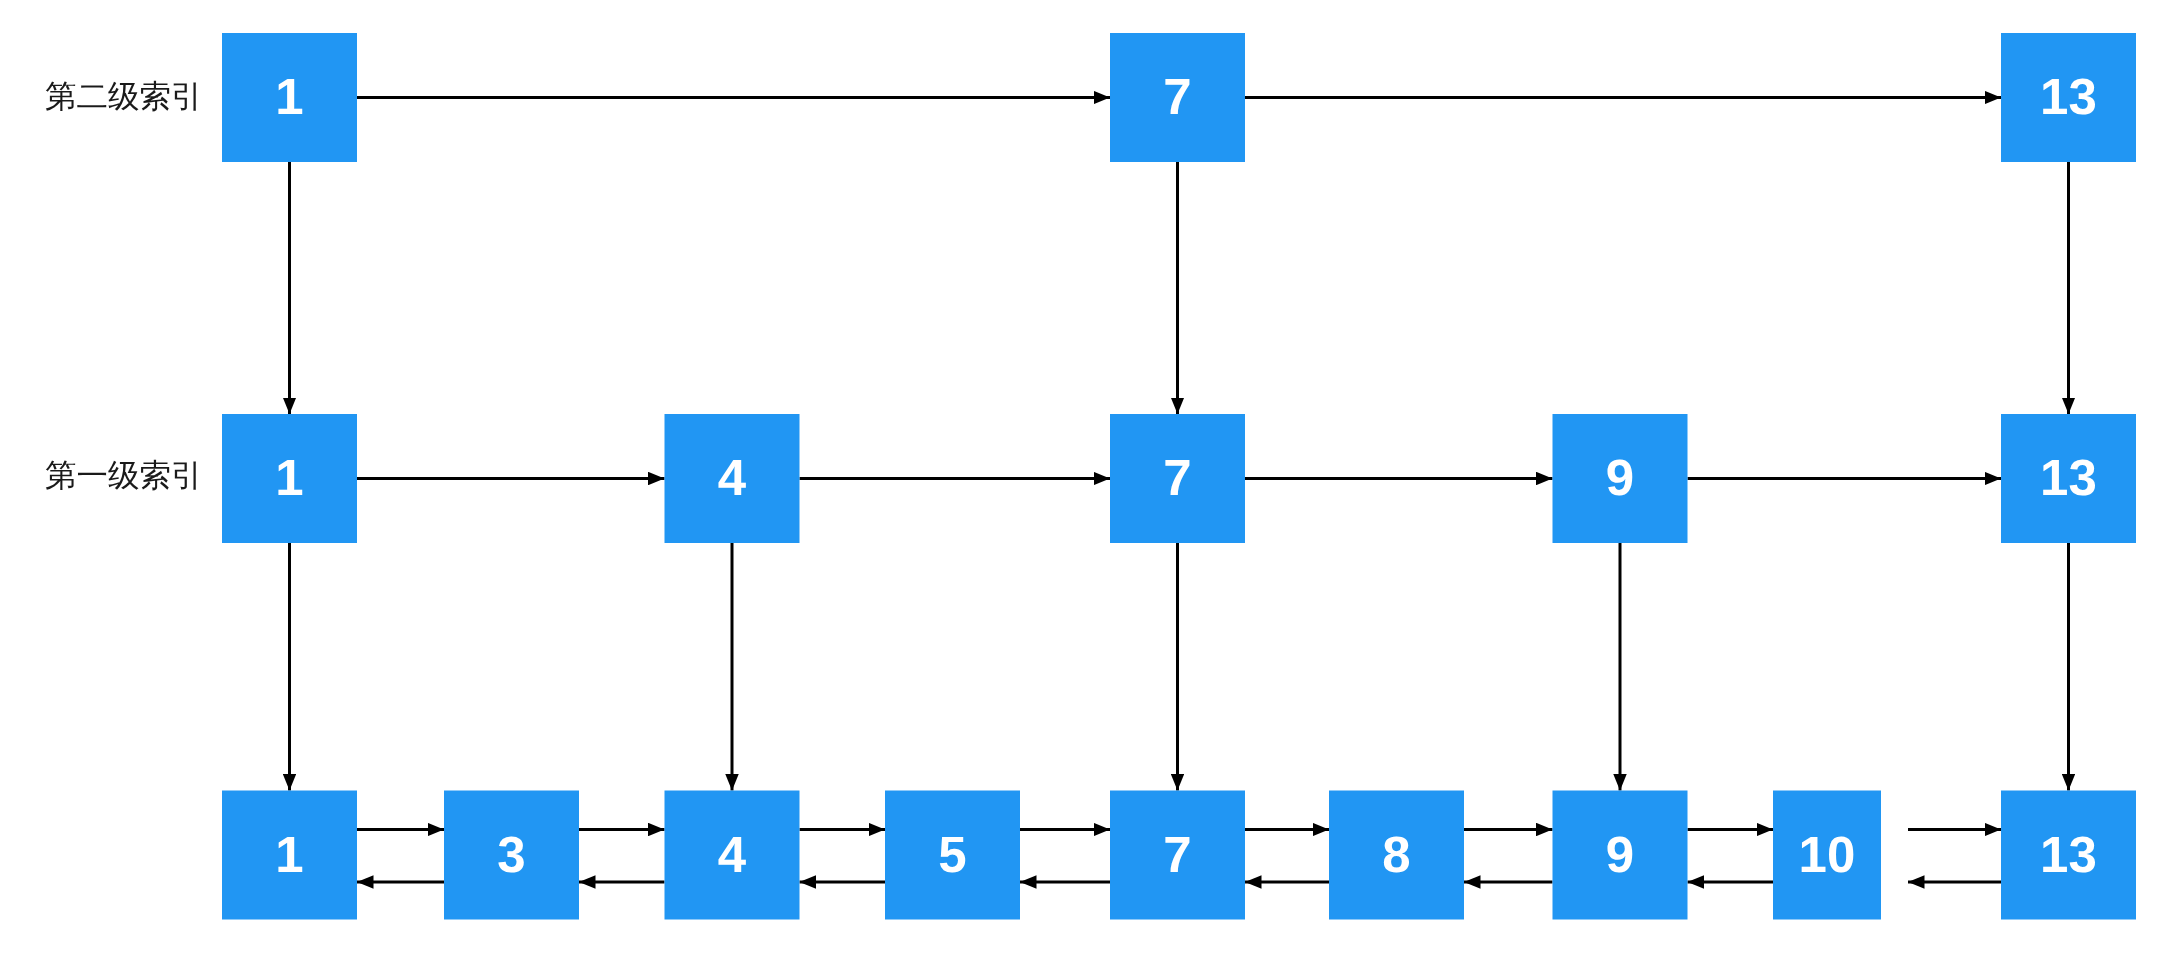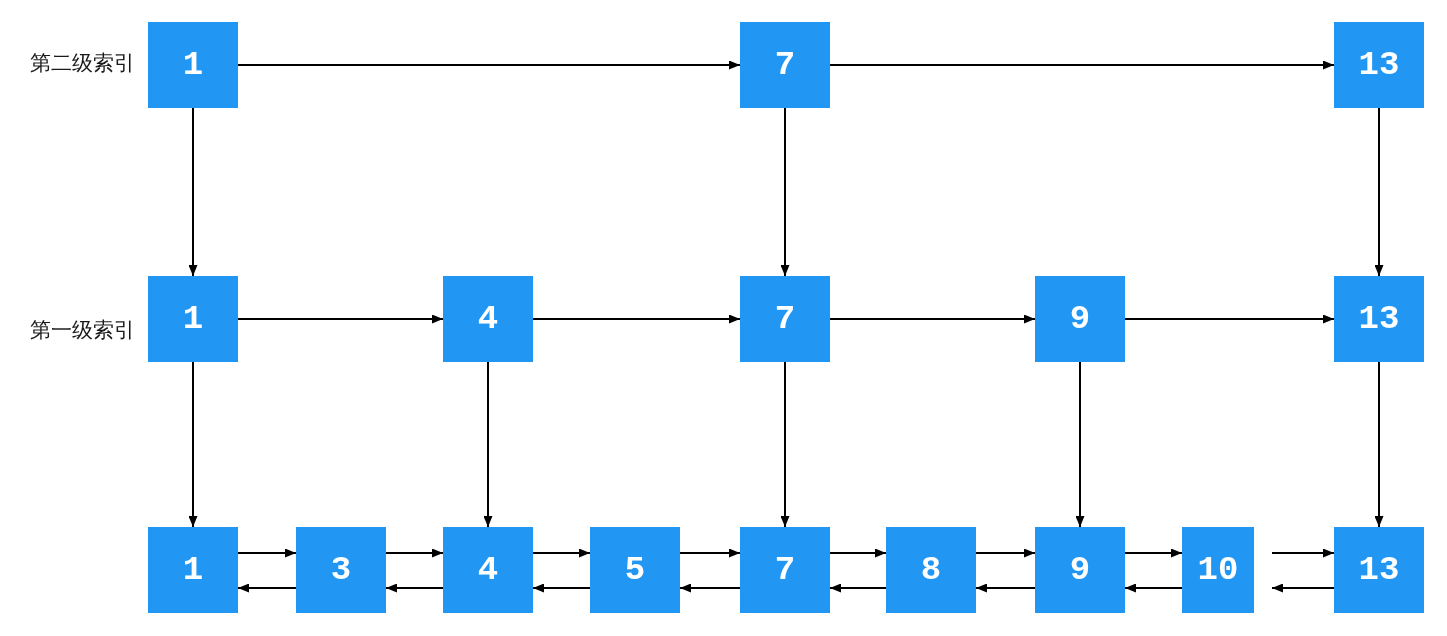--- a/index.html
+++ b/index.html
@@ -10,21 +10,21 @@
     --bg: #FFFFFF;
   }
   * { box-sizing: border-box; }
   html, body { margin: 0; padding: 0; background: var(--bg); }
   .canvas {
     position: relative;
     width: 1447px;
     height: 636px;
     background: var(--bg);
     overflow: hidden;
-    font-family: Liberation Mono, monospace;
+    font-family: Liberation Sans, sans-serif;
   }
   #edges-layer {
     position: absolute;
     left: 0; top: 0;
     width: 1447px;
     height: 636px;
   }
   .edge {
     stroke: var(--arrow);
     stroke-width: 2;
@@ -43,21 +43,21 @@
   }
   .row-label {
     position: absolute;
     left: 30px;
     color: var(--label-text);
     font-size: 21px;
     line-height: 26px;
     white-space: nowrap;
   }
   .row-label.level2 { top: 52px; }
-  .row-label.level1 { top: 319px; }
+  .row-label.level1 { top: 305px; }
 </style>
 </head>
 <body>
 
 <div class="canvas">
   <svg id="edges-layer" viewBox="0 0 1447 636" xmlns="http://www.w3.org/2000/svg">
     <defs>
       <marker id="arrowhead" markerUnits="userSpaceOnUse" markerWidth="11" markerHeight="9" refX="11" refY="4.5" orient="auto">
         <polygon points="0,0 11,4.5 0,9"></polygon>
       </marker>

